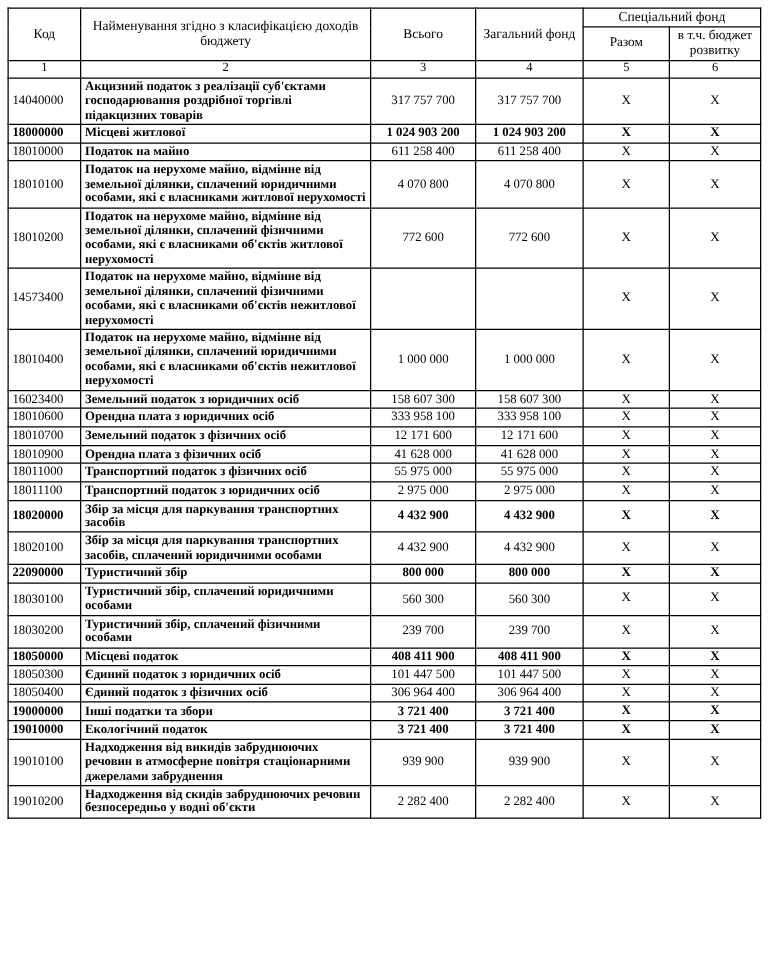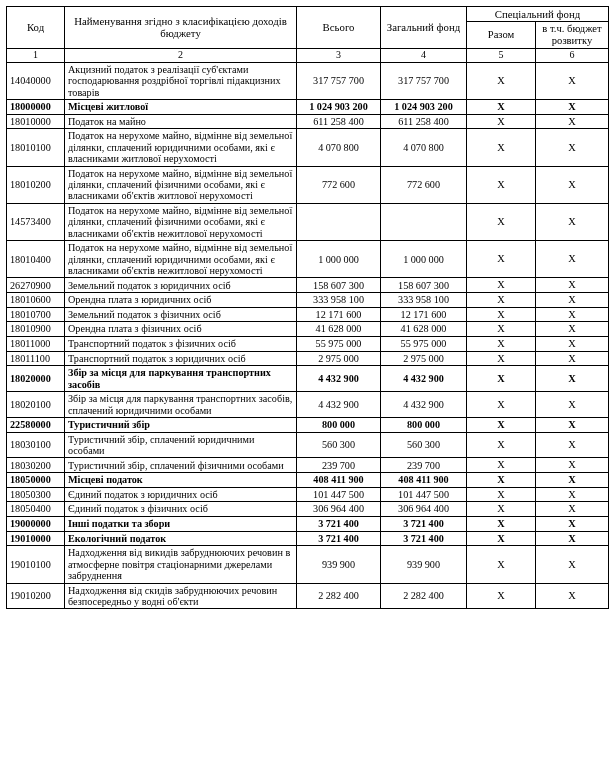--- a/index.html
+++ b/index.html
@@ -51,21 +51,21 @@
   .col-spec   { width: 69px;  text-align: center; }
   .col-dev    { width: 73px;  text-align: center; }
 
   tr.numrow td {
     text-align: center;
     font-size: 10px;
     padding: 0 2px 1px 2px;
     height: 14px;
   }
   td.code { text-align: left; white-space: nowrap; font-size: 10.2px; }
-  td.name { text-align: left; font-size: 10.2px; }
+  td.name { text-align: left; font-size: 10.2px; font-weight: bold; }
   td.num  { text-align: center; white-space: nowrap; font-size: 10.2px; }
   td.mark { text-align: center; font-size: 10.4px; }
   tr.bold td { font-weight: bold; }
 
   .pad-name { padding-left: 4px; padding-right: 2px; }
 </style>
 </head>
 <body>
 
 <div class="sheet">
@@ -150,21 +150,21 @@
         </tr>
         <tr>
           <td class="code">18010400</td>
           <td class="name pad-name">Податок на нерухоме майно, відмінне від земельної ділянки, сплачений юридичними особами, які є власниками об'єктів нежитлової нерухомості</td>
           <td class="num">1 000 000</td>
           <td class="num">1 000 000</td>
           <td class="mark">X</td>
           <td class="mark">X</td>
         </tr>
         <tr>
-          <td class="code">26270900</td>
+          <td class="code">16023400</td>
           <td class="name pad-name">Земельний податок з юридичних осіб</td>
           <td class="num">158 607 300</td>
           <td class="num">158 607 300</td>
           <td class="mark">X</td>
           <td class="mark">X</td>
         </tr>
         <tr>
           <td class="code">18010600</td>
           <td class="name pad-name">Орендна плата з юридичних осіб</td>
           <td class="num">333 958 100</td>
@@ -214,21 +214,21 @@
         </tr>
         <tr>
           <td class="code">18020100</td>
           <td class="name pad-name">Збір за місця для паркування транспортних засобів, сплачений юридичними особами</td>
           <td class="num">4 432 900</td>
           <td class="num">4 432 900</td>
           <td class="mark">X</td>
           <td class="mark">X</td>
         </tr>
         <tr class="bold">
-          <td class="code">22580000</td>
+          <td class="code">22090000</td>
           <td class="name pad-name">Туристичний збір</td>
           <td class="num">800 000</td>
           <td class="num">800 000</td>
           <td class="mark">X</td>
           <td class="mark">X</td>
         </tr>
         <tr>
           <td class="code">18030100</td>
           <td class="name pad-name">Туристичний збір, сплачений юридичними особами</td>
           <td class="num">560 300</td>

